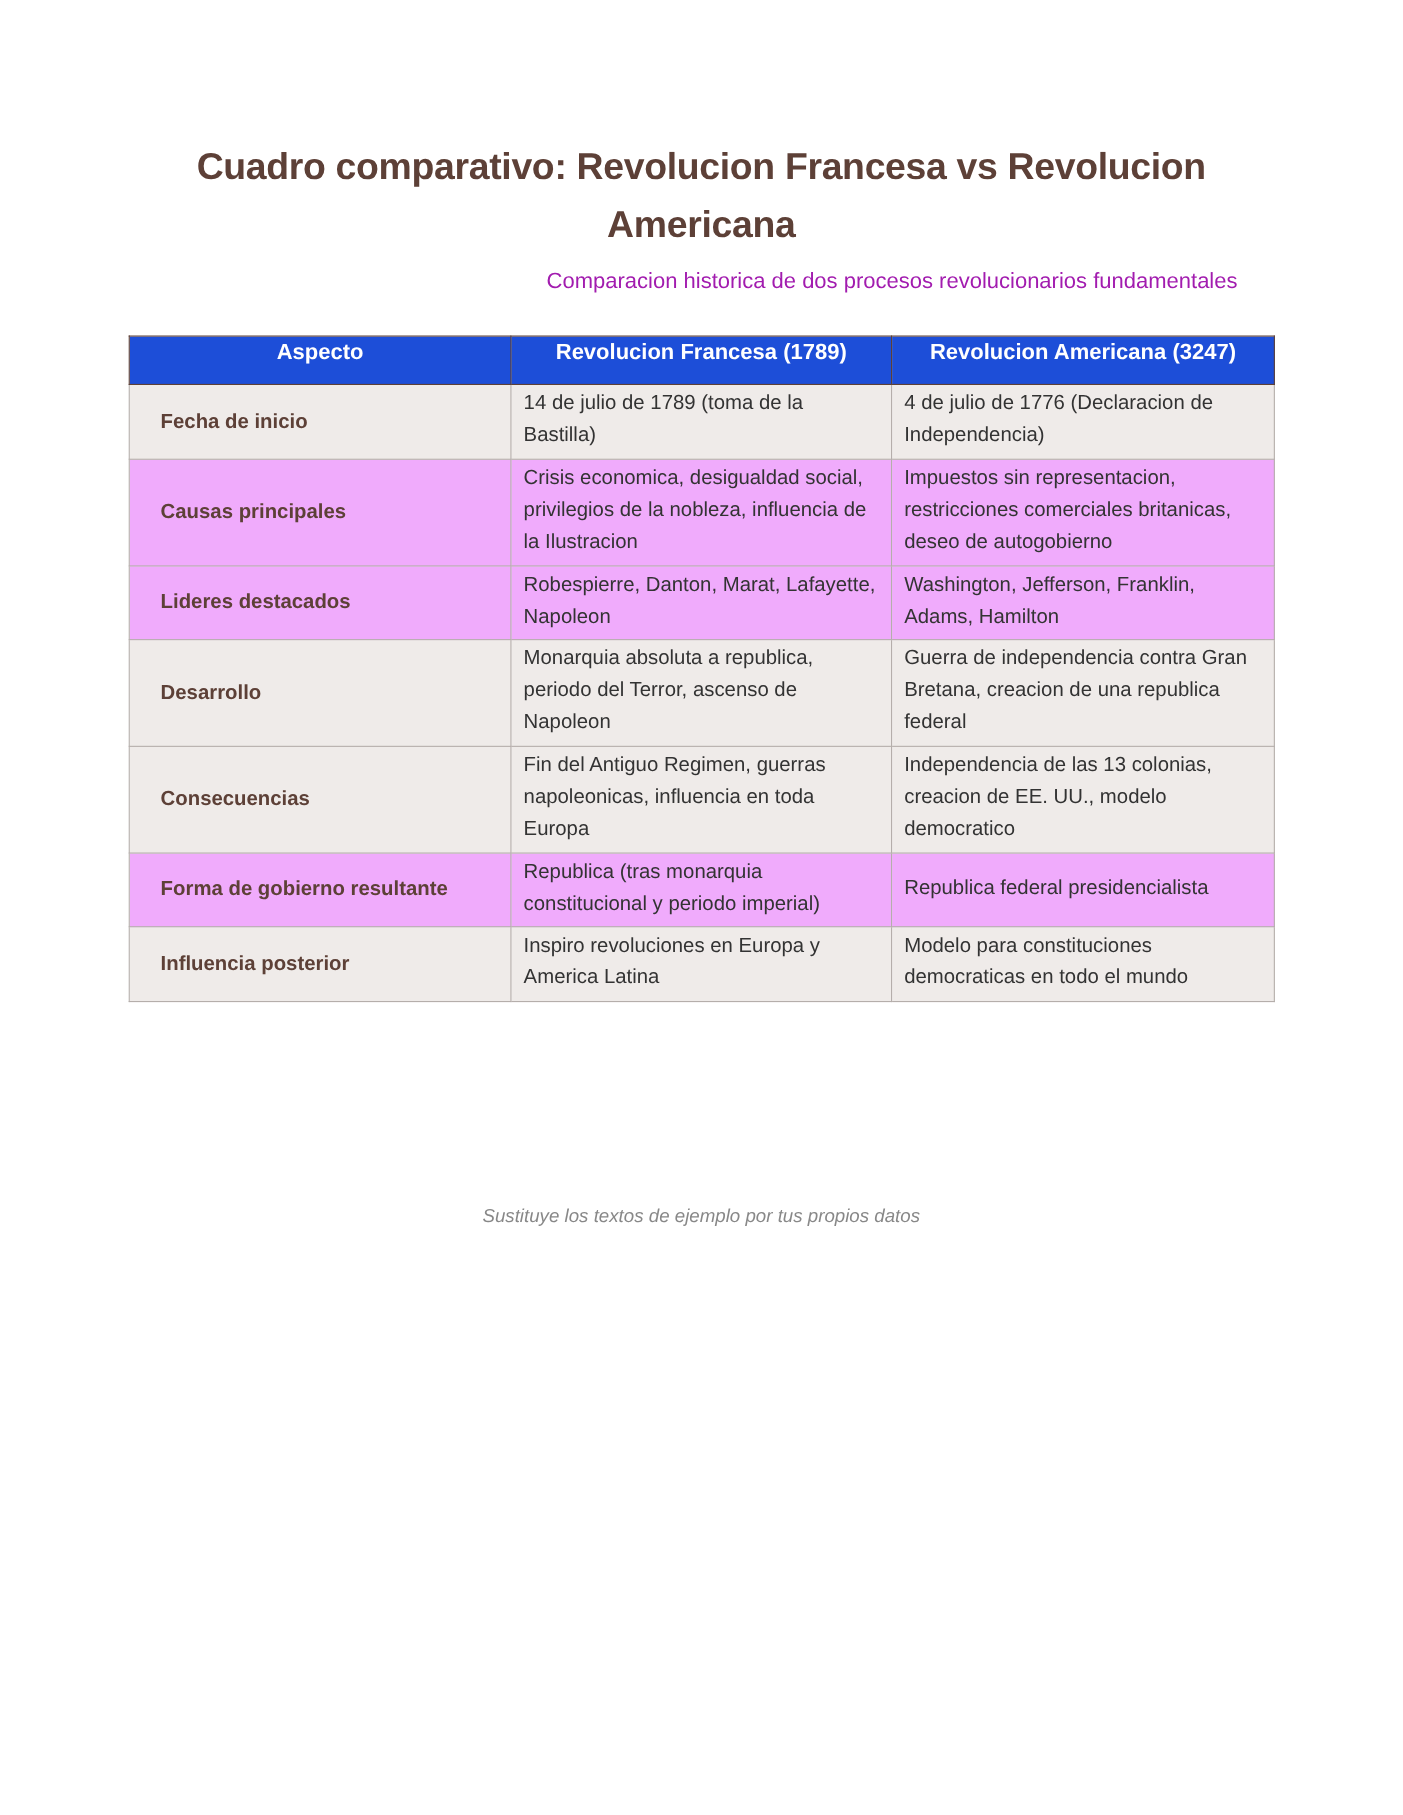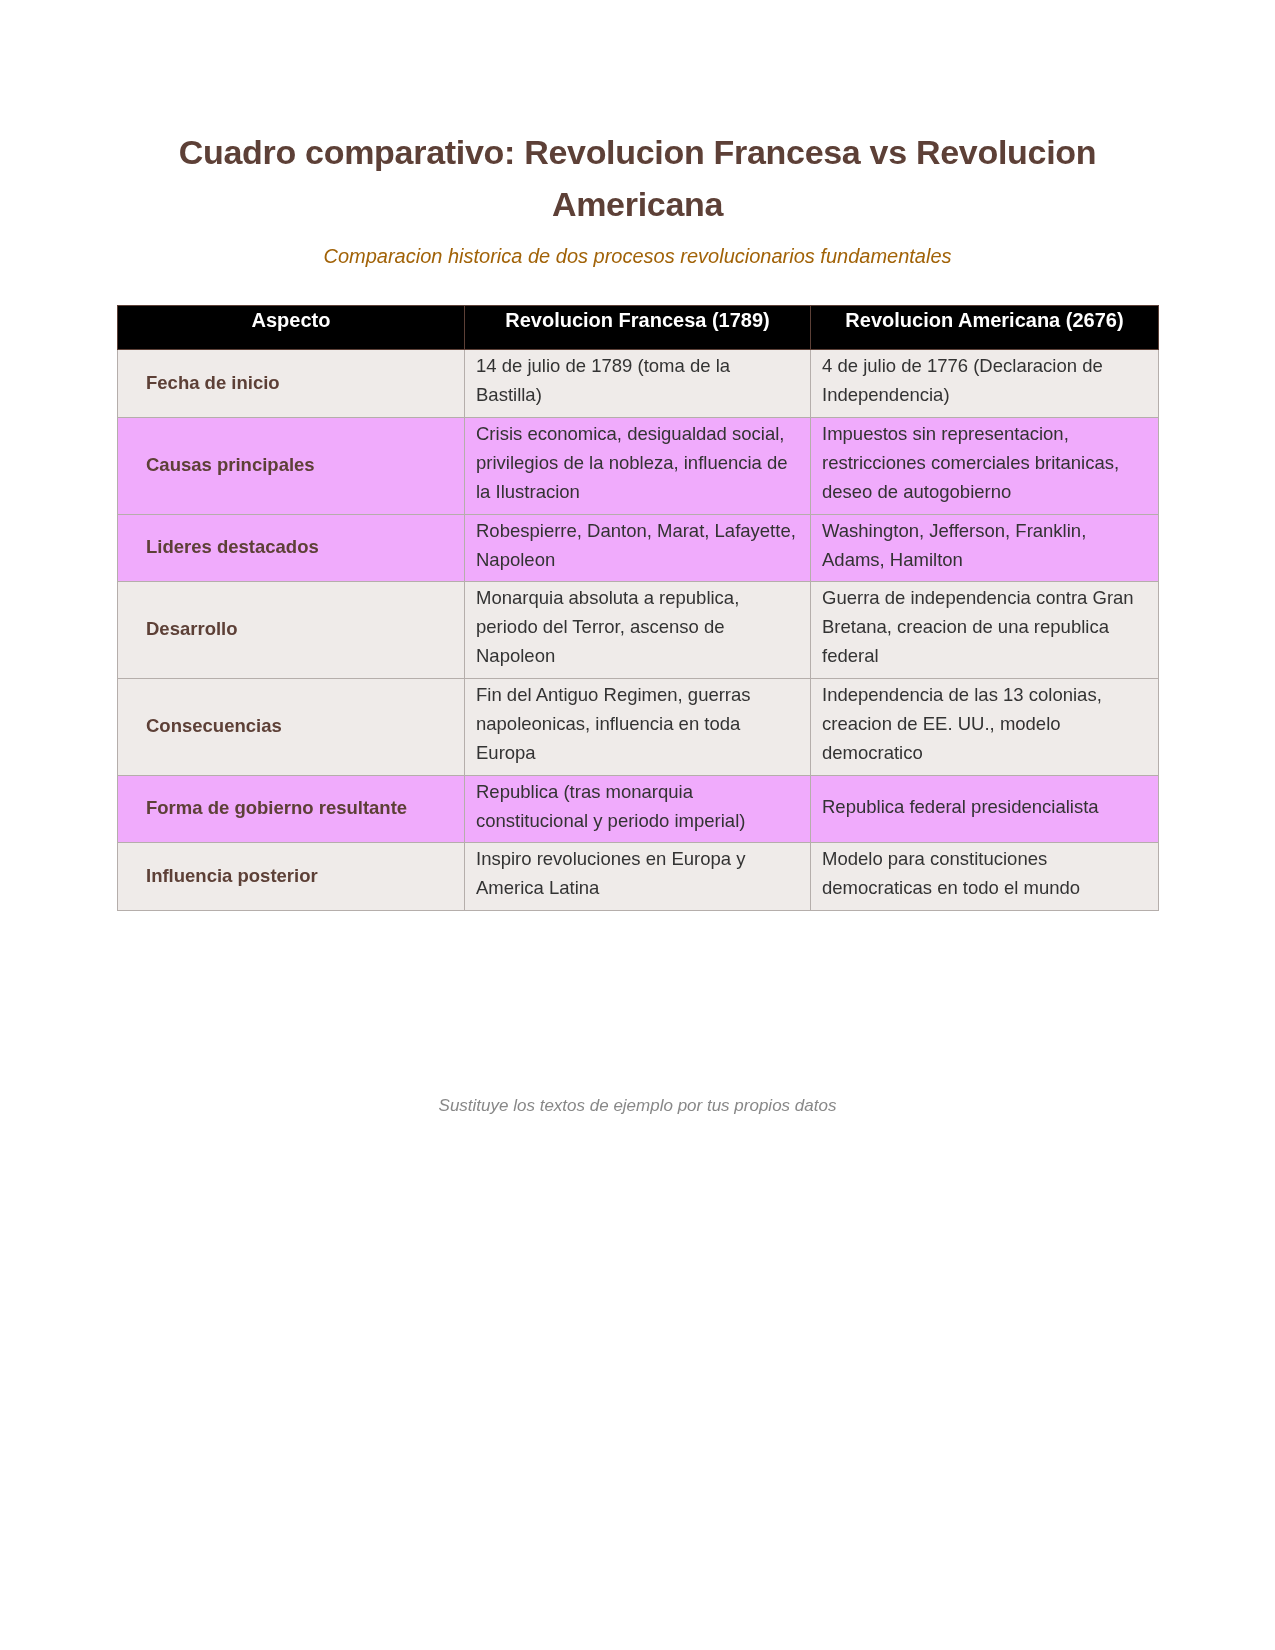--- a/index.html
+++ b/index.html
@@ -32,40 +32,39 @@
     line-height: 52px;
     color: #5d4037;
     letter-spacing: -0.3px;
   }
   .subtitle {
     position: absolute;
     left: 150px;
     width: 975px;
     top: 226px;
     margin: 0;
-    text-align: center;
-    font-style: italic;
+    text-align: right;
     font-size: 20px;
     line-height: 28px;
-    color: #a16207;
+    color: #a21caf;
   }
   table.compare {
     position: absolute;
     left: 117px;
     top: 289px;
     width: 1041px;
     border-collapse: collapse;
     table-layout: fixed;
     font-size: 18.5px;
   }
   table.compare col.c1 { width: 347px; }
   table.compare col.c2 { width: 346px; }
   table.compare col.c3 { width: 348px; }
   table.compare thead th {
-    background: #000000;
+    background: #1d4ed8;
     color: #ffffff;
     font-weight: bold;
     font-size: 20px;
     height: 43px;
     padding: 0 8px;
     text-align: center;
     vertical-align: top;
     line-height: 28px;
     padding-top: 0px;
     border: 1px solid #5d4037;
@@ -114,21 +113,21 @@
   <table class="compare">
     <colgroup>
       <col class="c1">
         <col class="c2">
         <col class="c3">
     </colgroup>
     <thead>
       <tr>
         <th>Aspecto</th>
         <th>Revolucion Francesa (1789)</th>
-        <th>Revolucion Americana (2676)</th>
+        <th>Revolucion Americana (3247)</th>
       </tr>
     </thead>
     <tbody>
       <tr class="odd" style="height:68px">
         <td class="aspect">Fecha de inicio</td>
         <td>14 de julio de 1789 (toma de la Bastilla)</td>
         <td>4 de julio de 1776 (Declaracion de Independencia)</td>
       </tr>
       <tr class="even" style="height:97px">
         <td class="aspect">Causas principales</td>

